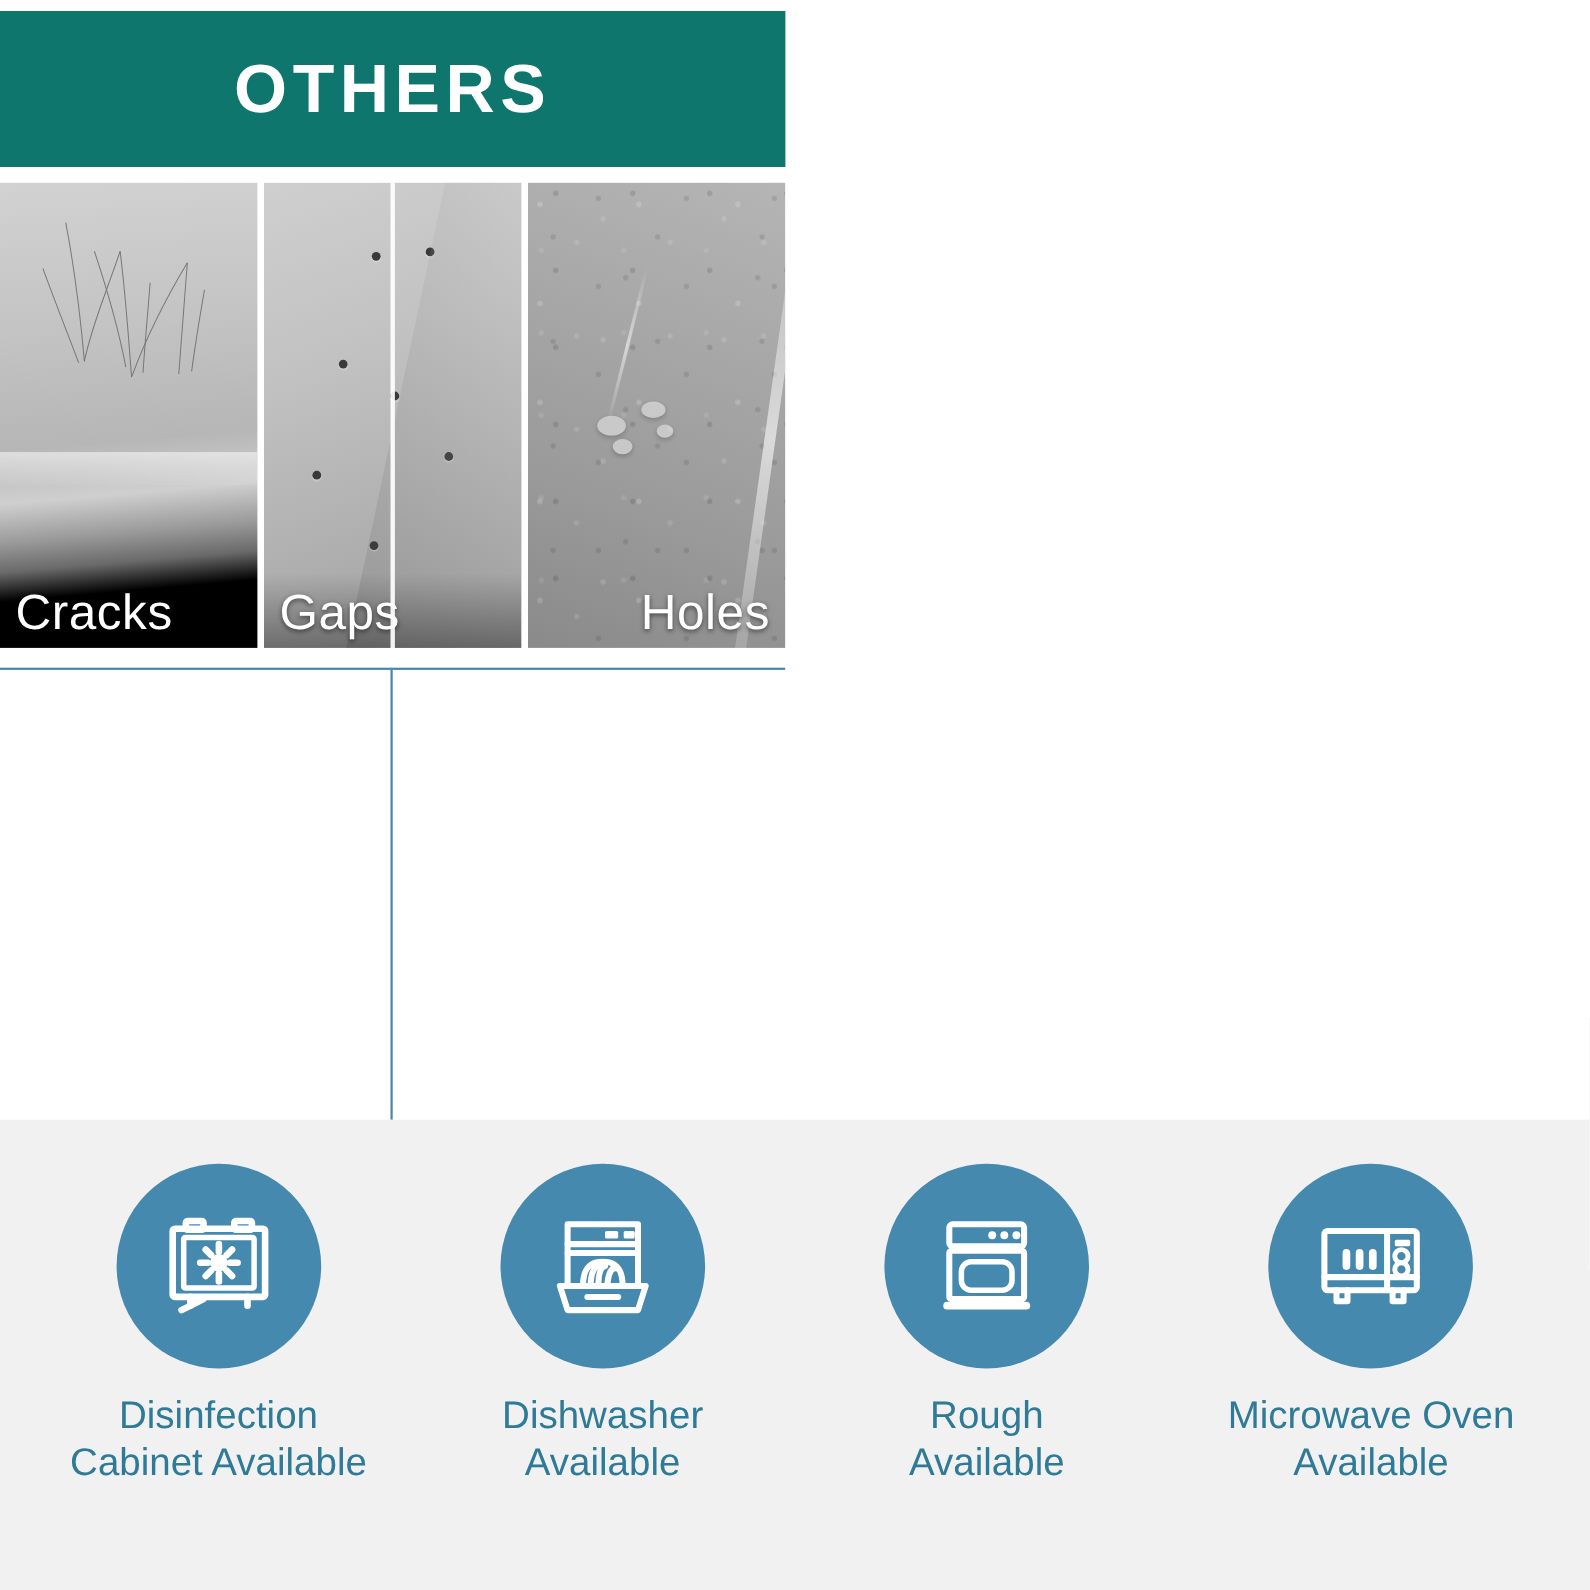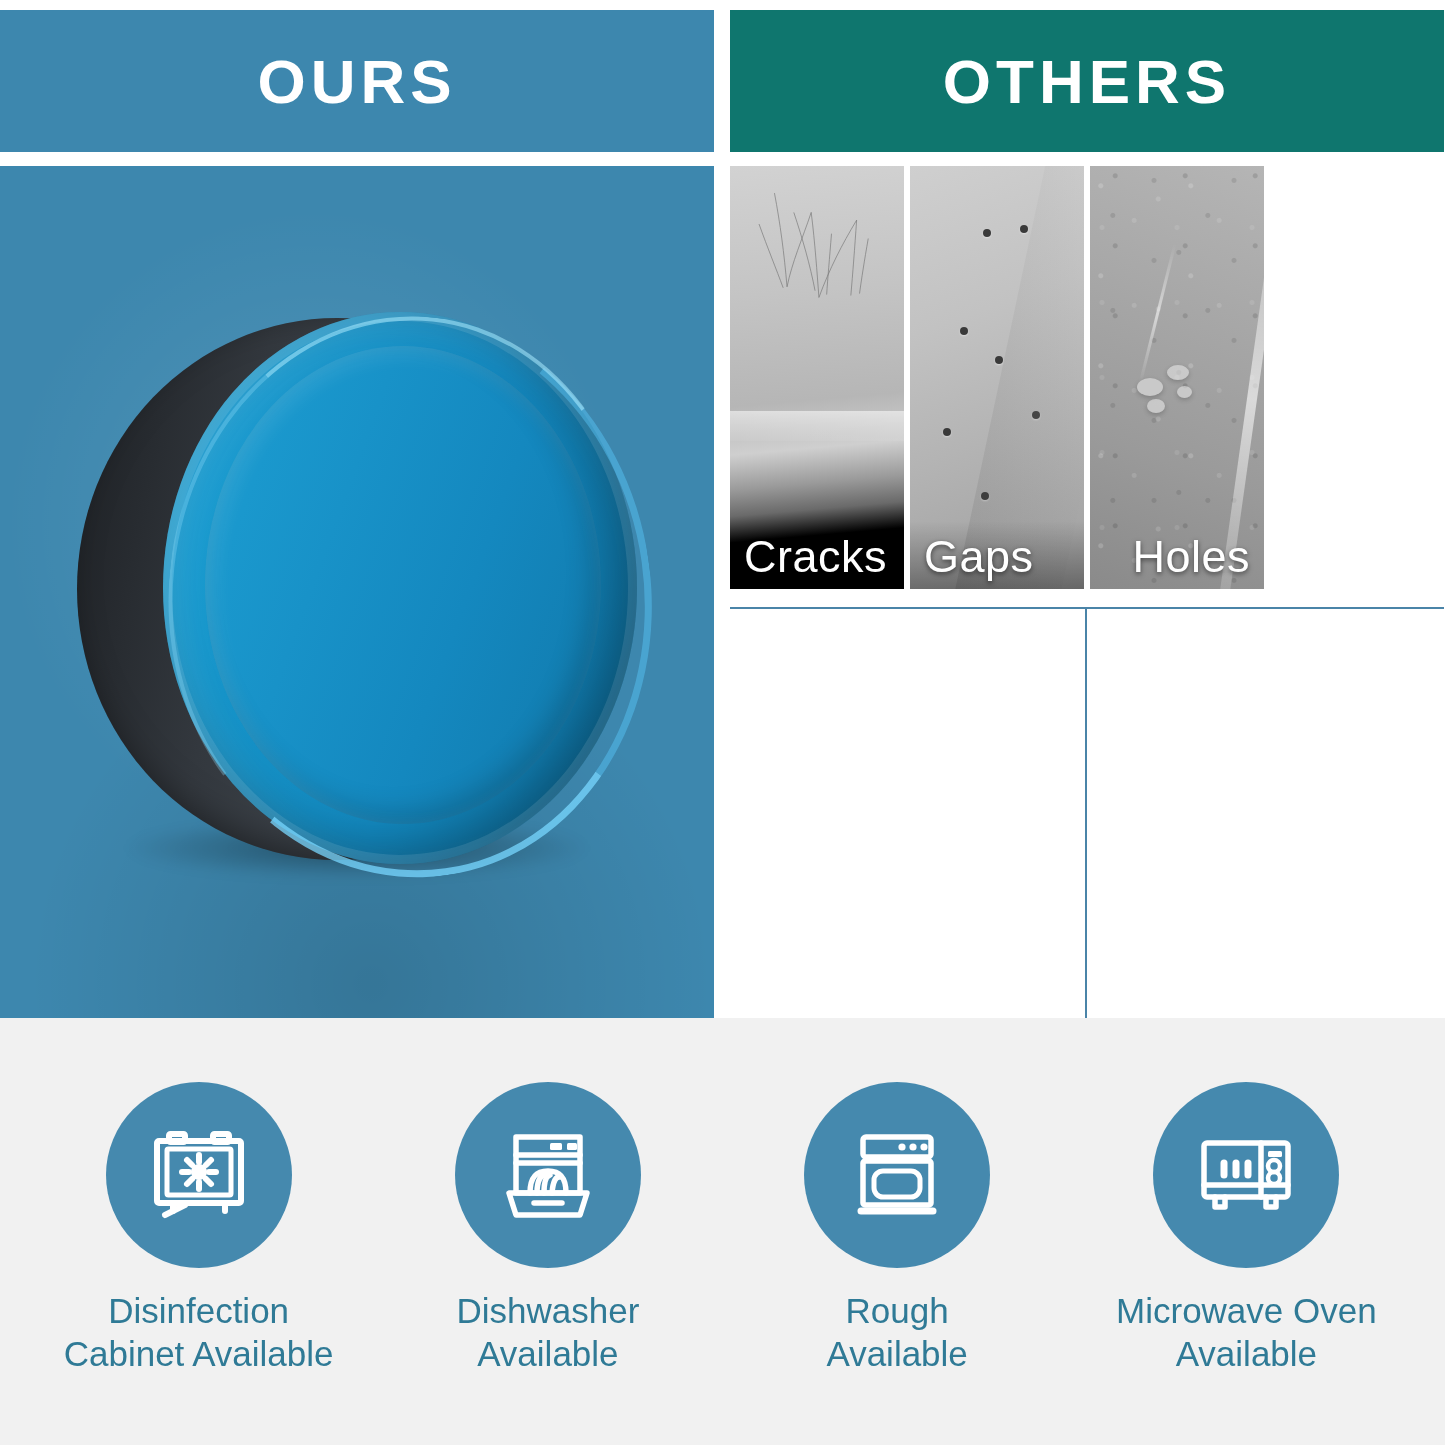--- a/index.html
+++ b/index.html
@@ -160,21 +160,21 @@
     border-top-color: rgba(170, 235, 255, 0.55);
     border-left-color: rgba(150, 225, 255, 0.30);
     transform: rotate(6deg);
   }
 
   
   .defect-grid {
     position: relative;
     flex: 1 1 auto;
     display: grid;
-    grid-template-columns: 1fr 1fr 1fr 1fr;
+    grid-template-columns: 1fr 1fr 1fr;
     grid-template-rows: 1fr 1fr;
     gap: 6px;
     background: #ffffff;
     overflow: hidden;
   }
   .defect-cell {
     position: relative;
     overflow: hidden;
   }
   .defect-label {
@@ -283,21 +283,21 @@
   .features {
     position: absolute;
     left: 0;
     top: 1018px;
     width: 1445px;
     height: 427px;
     background: #f1f1f1;
     display: flex;
     align-items: flex-start;
     justify-content: space-around;
-    padding: 64px 24px 0 24px;
+    padding: 40px 24px 0 24px;
     box-sizing: border-box;
   }
   .feature {
     width: 330px;
     display: flex;
     flex-direction: column;
     align-items: center;
   }
   .feature-badge {
     width: 186px;
@@ -320,39 +320,20 @@
     white-space: pre-line;
   }
 </style>
 </head>
 <body>
 
 <div class="infographic">
 
   <div class="compare-area">
 
-    <div class="panel">
-      <div class="panel-header ours">
-        <span class="panel-header-label">OURS</span>
-      </div>
-      <div class="header-gap"></div>
-
-      <div class="product-photo">
-        <div class="photo-bg-grad"></div>
-
-        <div class="pan">
-          <div class="pan-shadow"></div>
-          <div class="pan-outer"></div>
-          <div class="pan-inner"></div>
-          <div class="pan-floor"></div>
-          <div class="pan-rim-hl"></div>
-          <div class="pan-rim-hl2"></div>
-        </div>
-      </div>
-    </div>
 
     <div class="panel">
       <div class="panel-header others">
         <span class="panel-header-label">OTHERS</span>
       </div>
       <div class="header-gap"></div>
 
       <div class="defect-grid">
 
         <div class="defect-cell cell-cracks">

